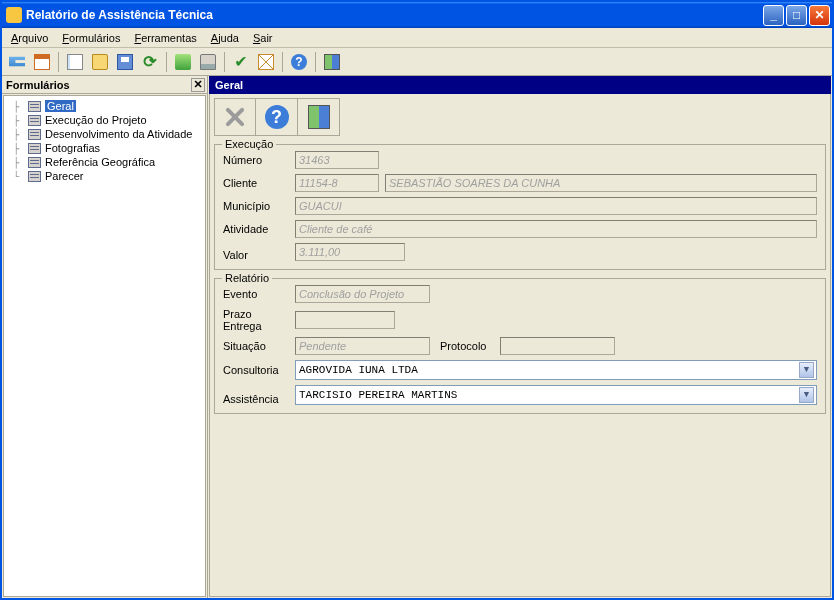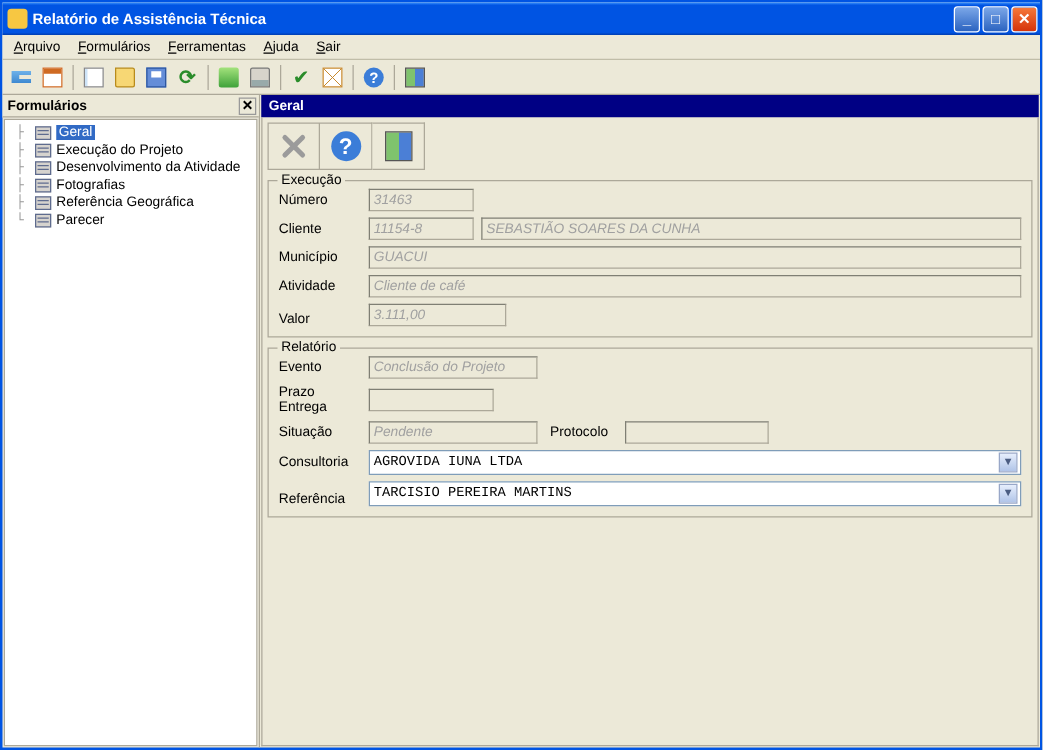--- a/index.html
+++ b/index.html
@@ -435,21 +435,21 @@
             <div class="disabled-input" style="width:115px"></div>
           </div>
           <div class="row">
             <label>Consultoria</label>
             <div class="combo">
               <span>AGROVIDA IUNA LTDA</span>
               <span class="arrow">▼</span>
             </div>
           </div>
           <div class="row">
-            <label>Referência</label>
+            <label>Assistência</label>
             <div class="combo">
               <span>TARCISIO PEREIRA MARTINS</span>
               <span class="arrow">▼</span>
             </div>
           </div>
         </div>
 
       </div>
     </div>
 

